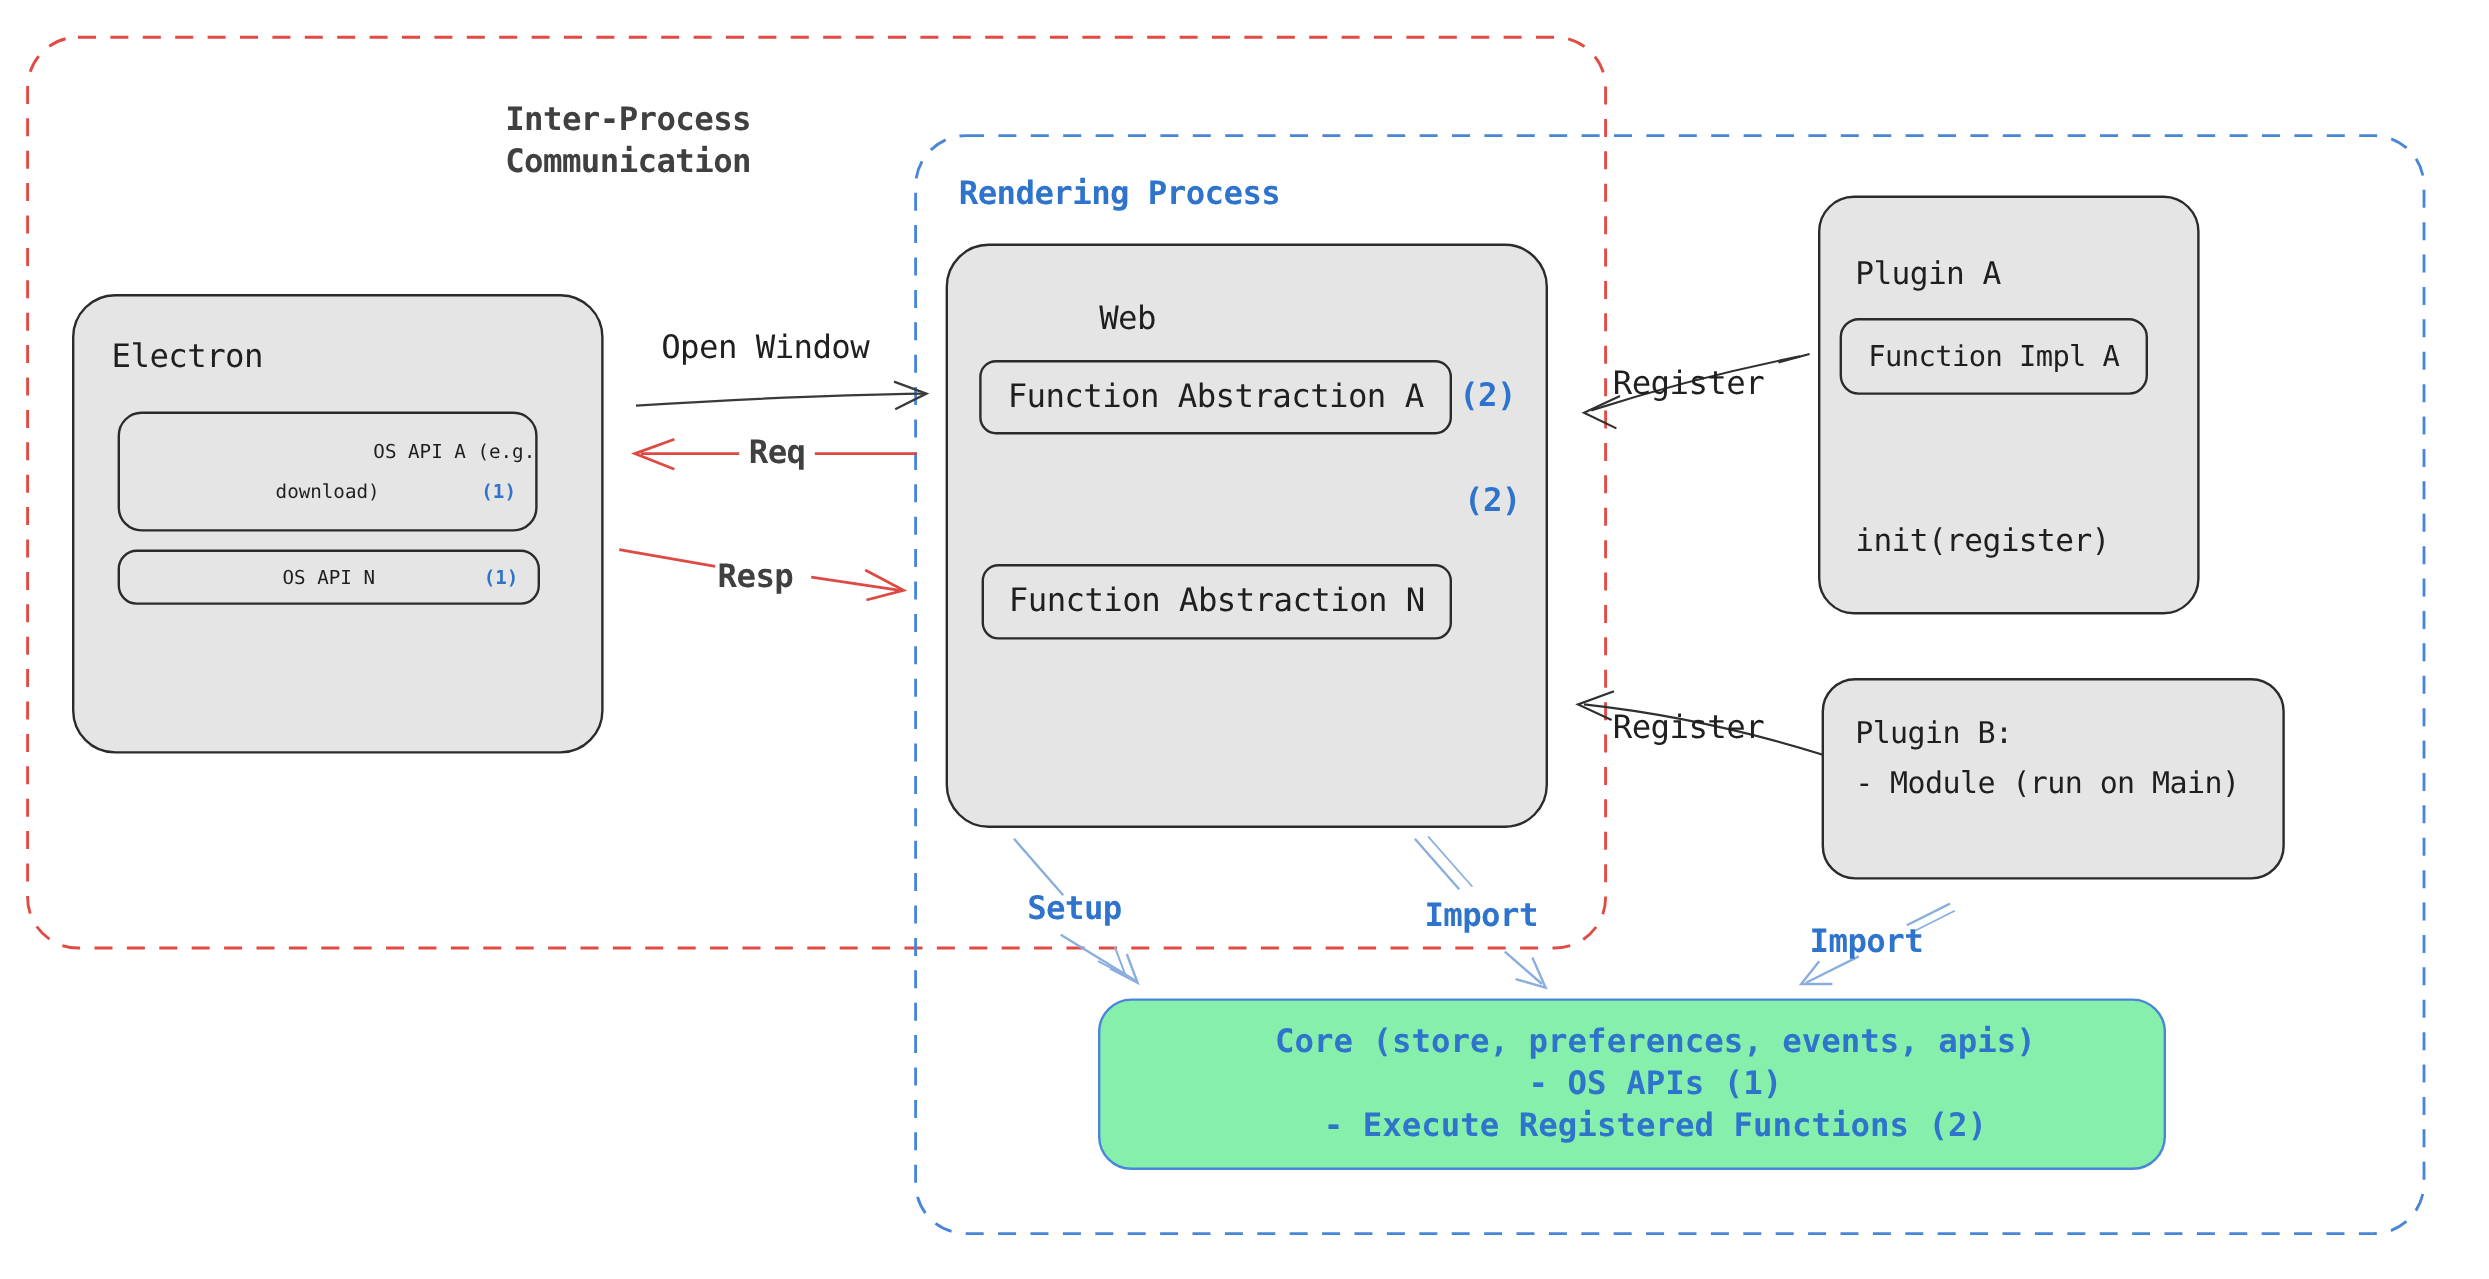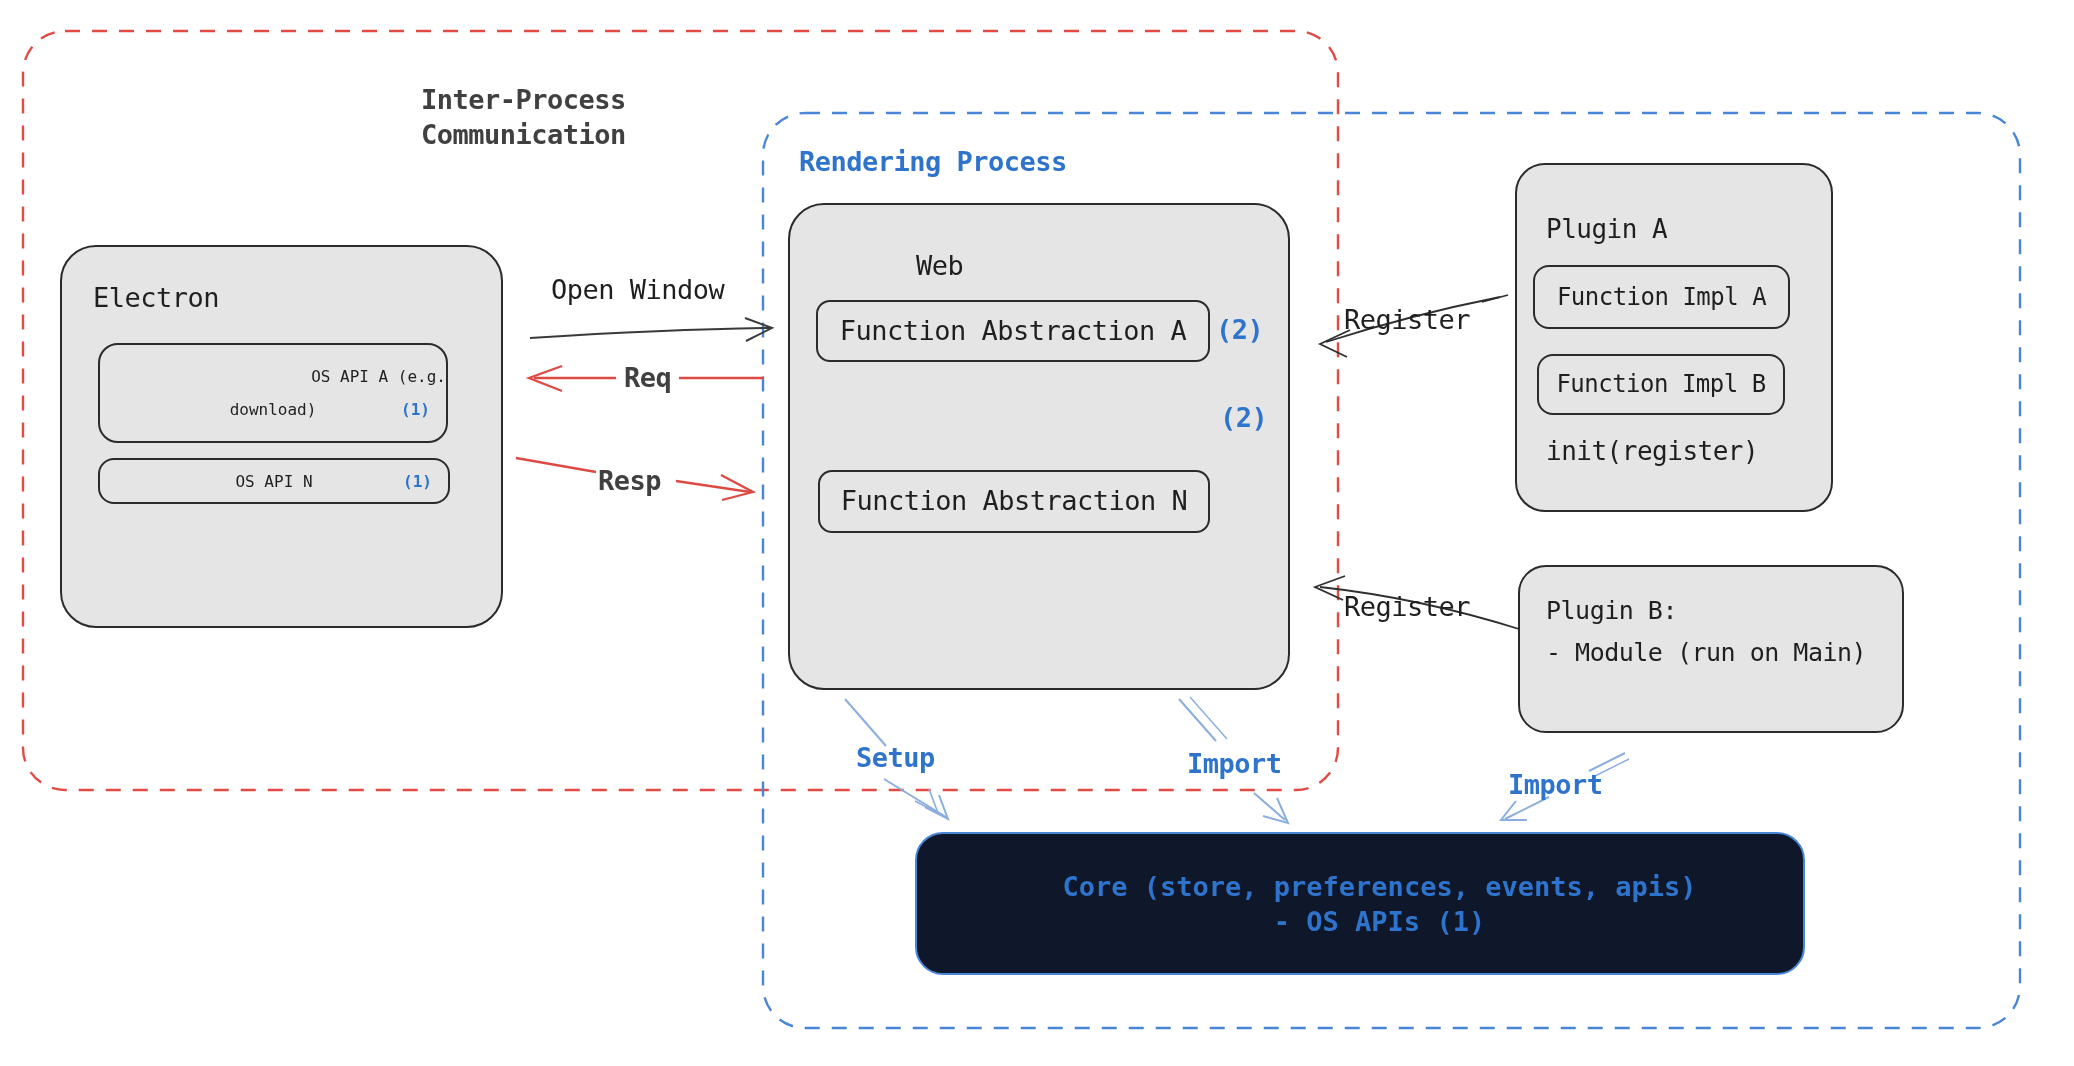--- a/index.html
+++ b/index.html
@@ -5,21 +5,21 @@
   html,body{margin:0;padding:0;background:#fff;}
   .canvas{
     position:relative;width:2074px;height:1066px;background:#ffffff;overflow:hidden;
     font-family:"DejaVu Sans Mono","Liberation Mono",monospace;color:#1f1f1f;
   }
   svg.overlay{position:absolute;left:0;top:0;width:2074px;height:1066px;}
   .t{position:absolute;font-size:27px;white-space:nowrap;letter-spacing:-0.5px;line-height:1.2;}
   .red{color:#404040;font-weight:600;}
   .blue{color:#2f74cc;font-weight:600;}
   .box{position:absolute;background:#e5e5e5;border:2.2px solid #2b2b2b;box-sizing:border-box;}
-  .bluebox{position:absolute;background:#0f172a;border:2.2px solid #4a86d8;box-sizing:border-box;padding-left:39px;}
+  .bluebox{position:absolute;background:#86efac;border:2.2px solid #4a86d8;box-sizing:border-box;padding-left:39px;}
   .fnbox{display:flex;align-items:center;justify-content:center;border-radius:14px;}
   .badge{color:#2f74cc;font-weight:600;}
   .centered{display:flex;flex-direction:column;align-items:center;justify-content:center;text-align:center;}
   .mask{background:#ffffff;padding:0 8px;}
 </style>
 </head>
 <body>
 
 <div class="canvas">
 
@@ -108,33 +108,33 @@
   <div class="t badge" style="left:1216px;top:314px;">(2)</div>
 
   <div class="t badge" style="left:1220px;top:402px;">(2)</div>
 
   <div class="box fnbox t" style="left:818px;top:470px;width:392px;height:63px;">Function Abstraction N</div>
 
 
   <div class="box" style="left:1515px;top:163px;width:318px;height:349px;border-radius:30px;"></div>
   <div class="t" style="left:1546px;top:214px;font-size:26px;font-weight:500;">Plugin A</div>
   <div class="box fnbox t" style="left:1533px;top:265px;width:257px;height:64px;font-size:24px;border-radius:16px;">Function Impl A</div>
-  <div class="box fnbox t" style="left:1537px;top:354px;width:248px;height:61px;font-size:24px;border-radius:16px;">Function Impl B</div>
   <div class="t" style="left:1546px;top:436px;font-size:26px;">init(register)</div>
 
   <div class="box" style="left:1518px;top:565px;width:386px;height:168px;border-radius:28px;"></div>
   <div class="t" style="left:1546px;top:590px;font-size:25px;line-height:42px;">
     <div>Plugin B:</div>
     <div>- Module (run on Main)</div>
   </div>
 
   <div class="bluebox centered" style="left:915px;top:832px;width:890px;height:143px;border-radius:28px;">
     <div class="blue" style="font-size:27px;line-height:35px;text-align:center;">
       <div>Core (store, preferences, events, apis)</div>
       <div>- OS APIs (1)</div>
+      <div>- Execute Registered Functions (2)</div>
     </div>
   </div>
 
   <div class="t" style="left:551px;top:274px;font-weight:500;">Open Window</div>
   <div class="t red mask" style="left:616px;top:362px;">Req</div>
   <div class="t red" style="left:598px;top:465px;">Resp</div>
   <div class="t" style="left:1344px;top:304px;font-weight:500;">Register</div>
   <div class="t" style="left:1344px;top:591px;font-weight:500;">Register</div>
   <div class="t blue" style="left:856px;top:742px;">Setup</div>
   <div class="t blue" style="left:1187px;top:748px;">Import</div>

